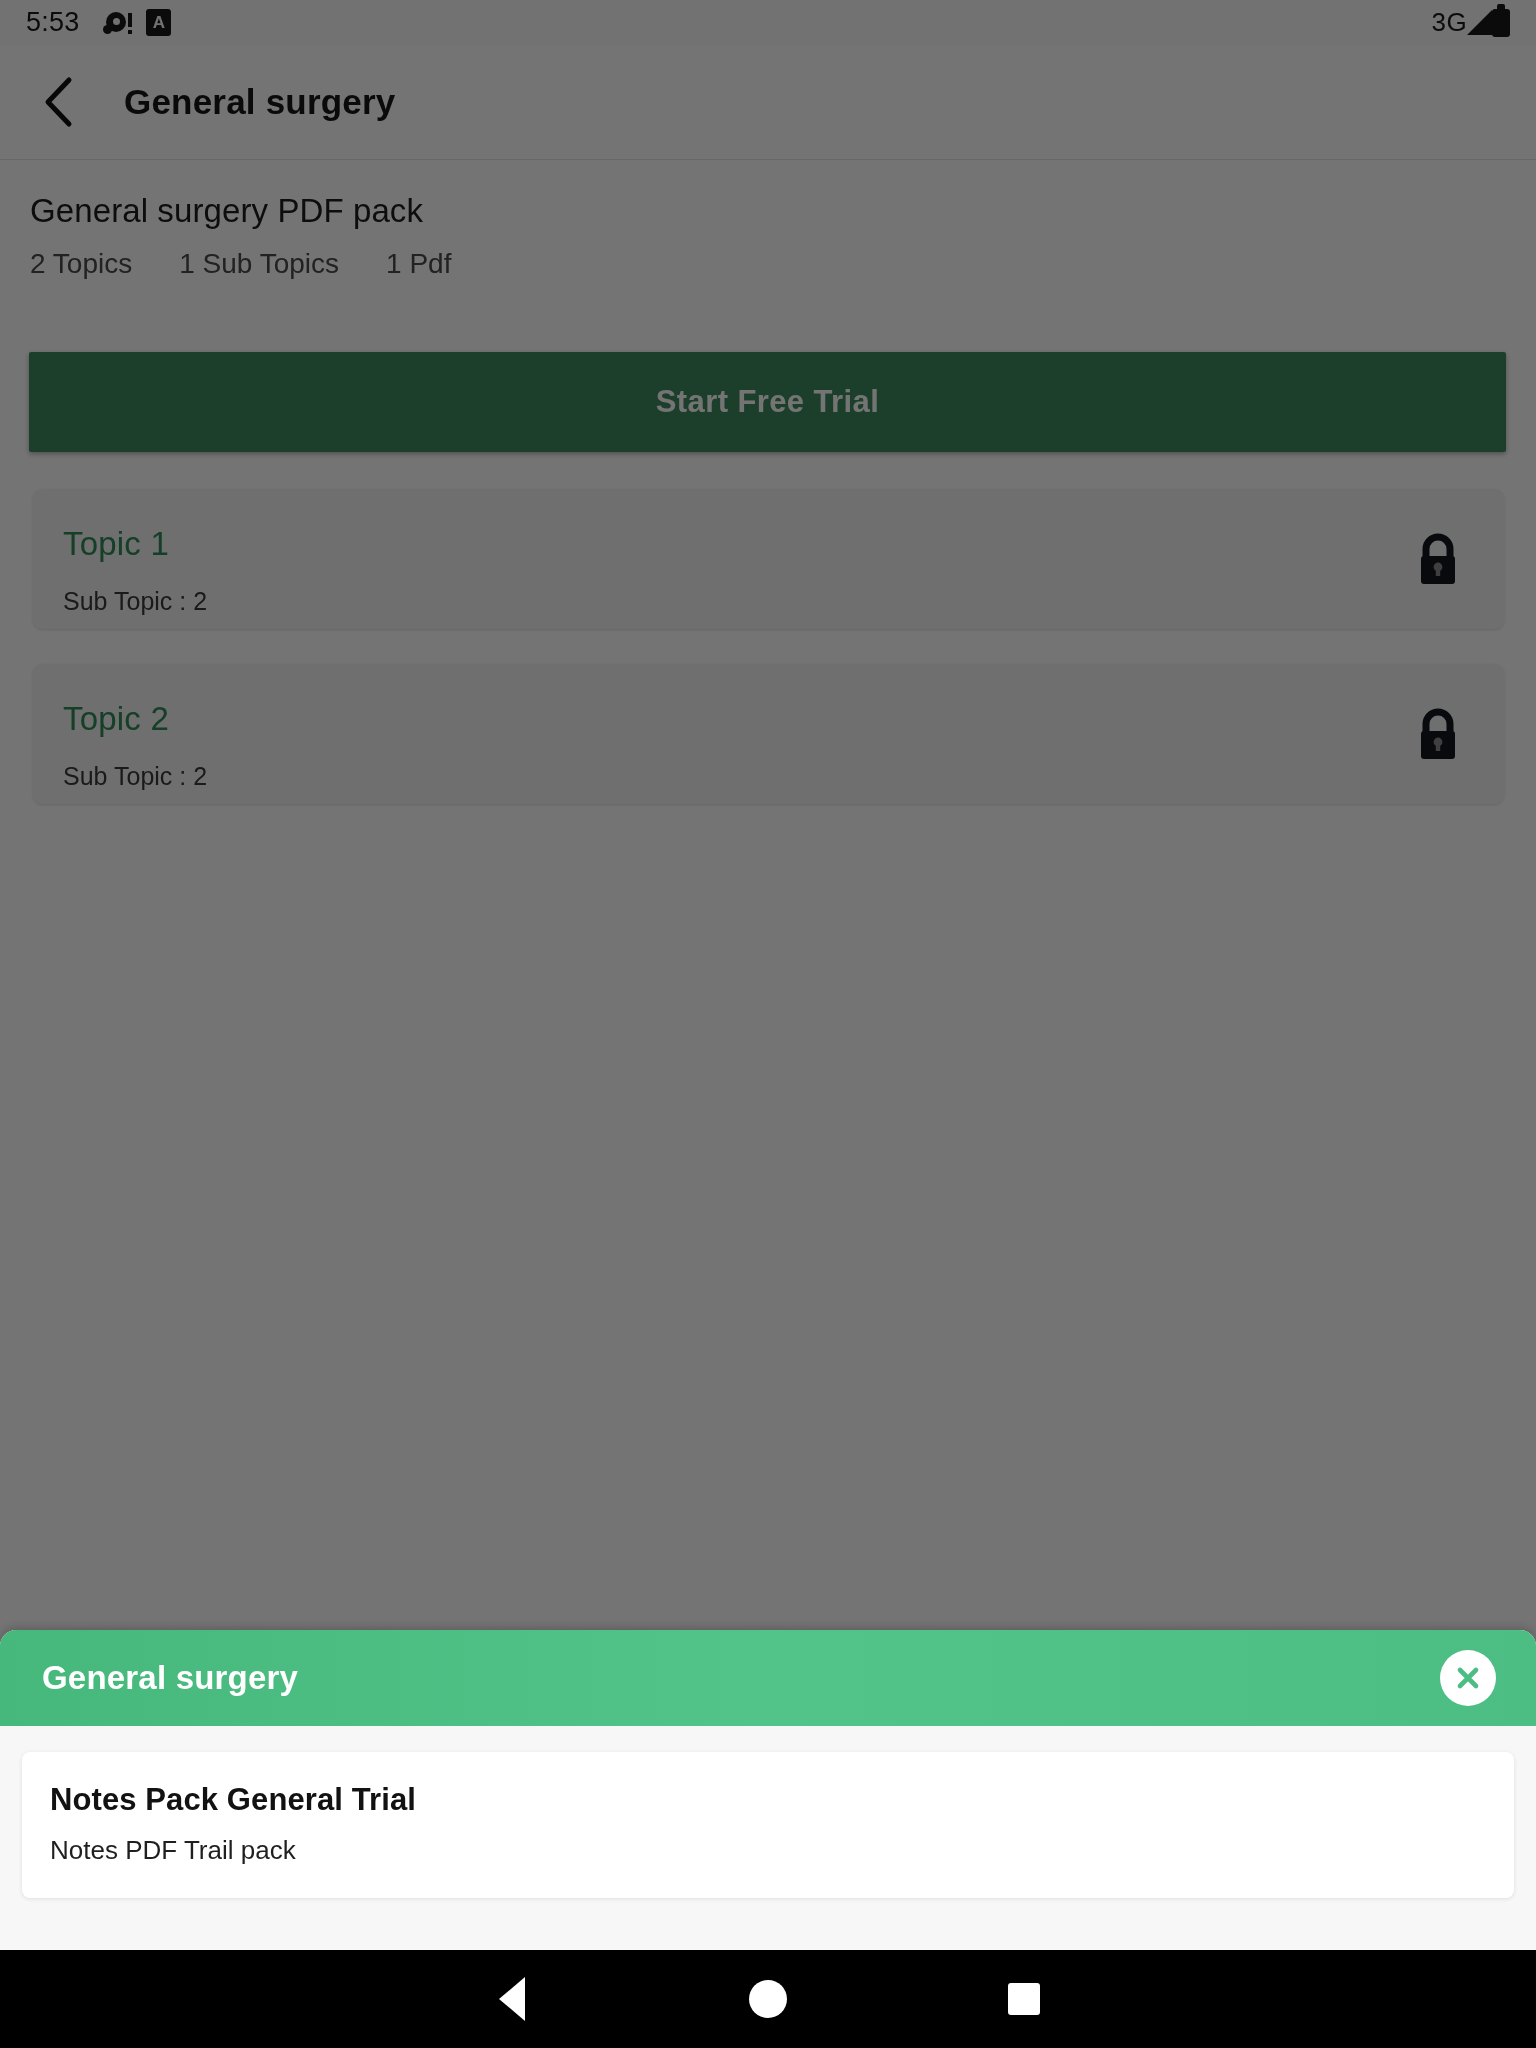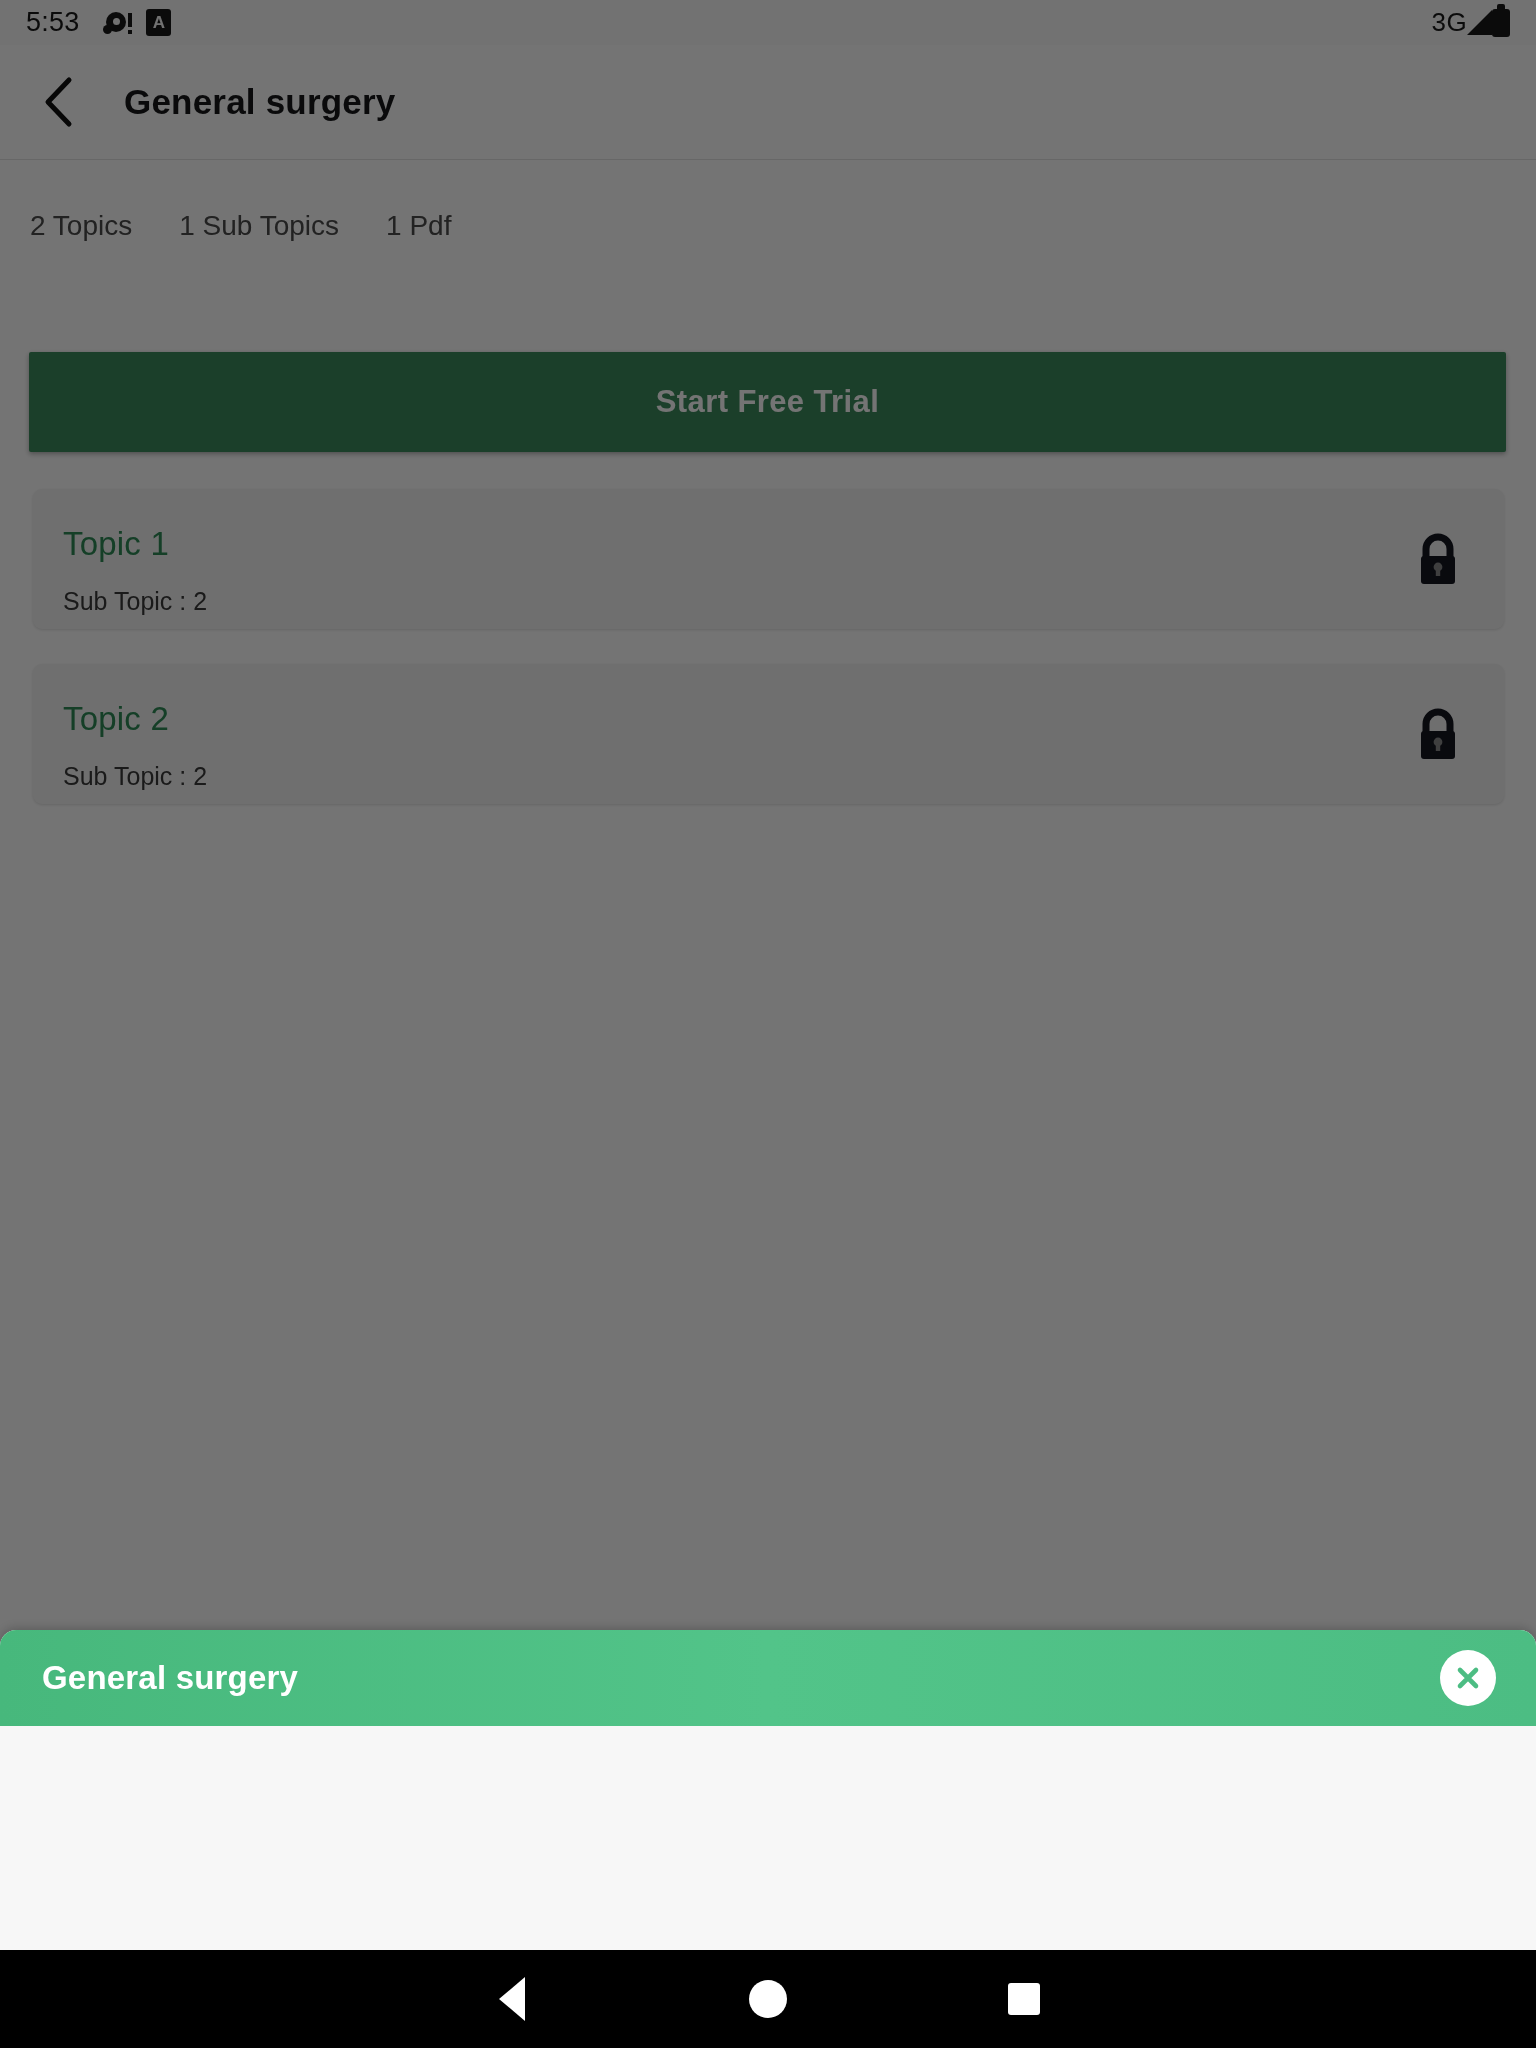--- a/index.html
+++ b/index.html
@@ -238,20 +238,21 @@
     <div class="app-bar">
       <div class="back-chevron">
         <svg width="40" height="52" viewBox="0 0 40 52" aria-hidden="true">
           <path d="M30 4 L9 26 L30 48" fill="none" stroke="#111" stroke-width="5" stroke-linecap="round" stroke-linejoin="round"></path>
         </svg>
       </div>
       <div class="app-bar-title">General surgery</div>
     </div>
 
     <div class="pack-info">
+      <div class="pack-title">General surgery PDF pack</div>
       <div class="pack-meta">
         <span>2 Topics</span>
         <span>1 Sub Topics</span>
         <span>1 Pdf</span>
       </div>
     </div>
 
     <button class="cta-button">Start Free Trial</button>
 
     <div class="topic-card c1">
@@ -286,20 +287,26 @@
 
   <div id="bottom-sheet">
     <div class="sheet-header">
       <div class="sheet-title">General surgery</div>
       <div class="sheet-close">
         <svg width="30" height="30" viewBox="0 0 30 30" aria-hidden="true">
           <path d="M7 7 L23 23 M23 7 L7 23" stroke="#4cbd83" stroke-width="4.6" stroke-linecap="round"></path>
         </svg>
       </div>
     </div>
+    <div class="sheet-body">
+      <div class="sheet-item">
+        <div class="sheet-item-title">Notes Pack General Trial</div>
+        <div class="sheet-item-sub">Notes PDF Trail pack</div>
+      </div>
+    </div>
   </div>
 
   <div id="nav-bar">
     <div class="nav-slot">
       <div class="nav-back"></div>
     </div>
     <div class="nav-slot">
       <div class="nav-home"></div>
     </div>
     <div class="nav-slot">

